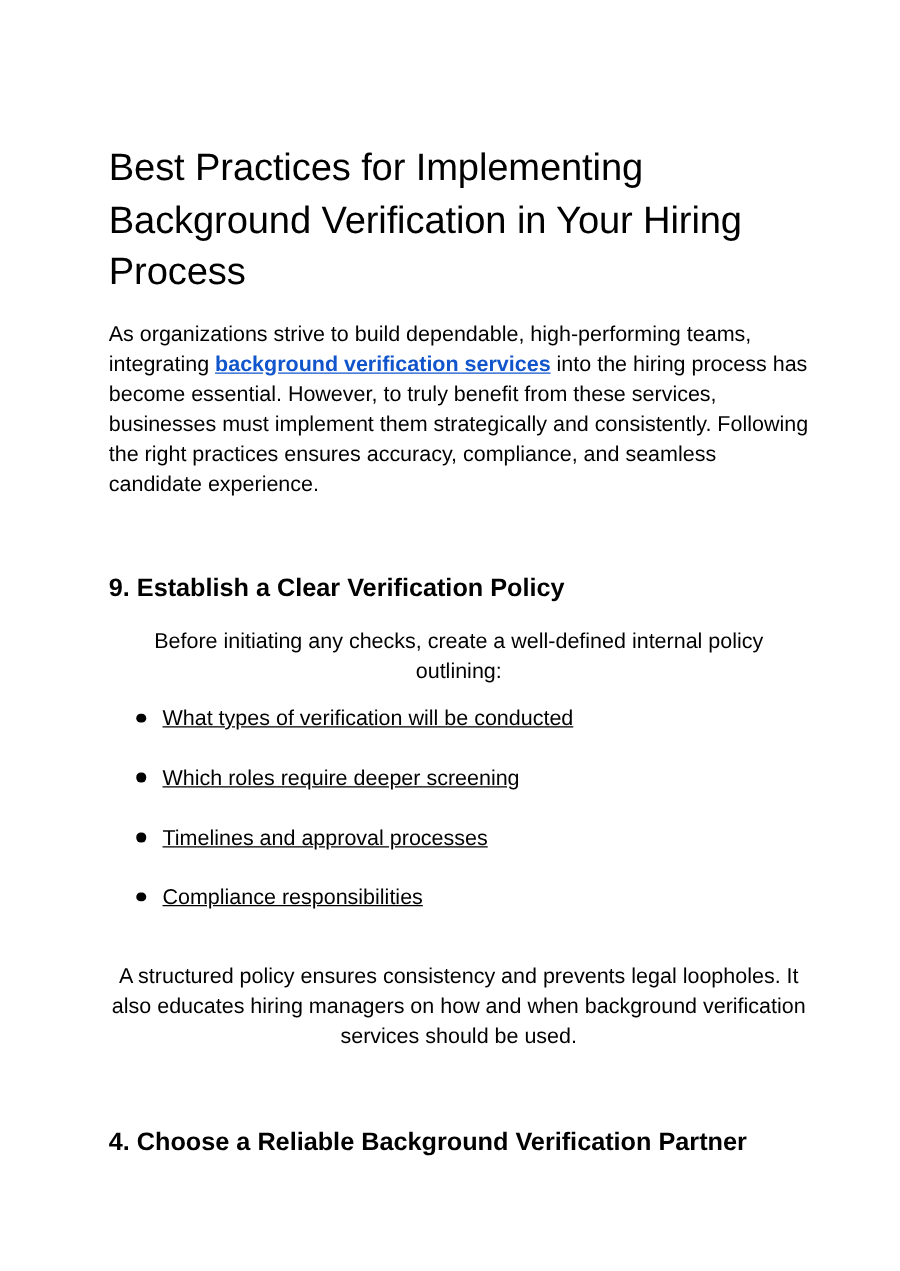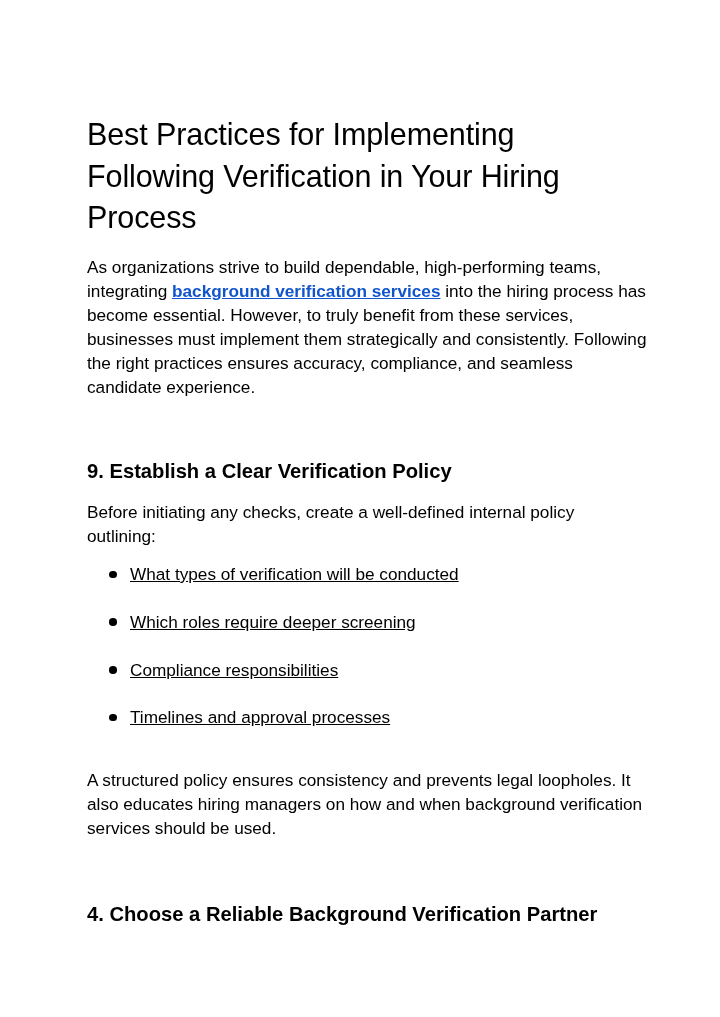--- a/index.html
+++ b/index.html
@@ -58,20 +58,21 @@
     }
     .h2-1 { top: 458px; }
     .h2-2 { top: 901px; }
     .para {
       position: absolute;
       left: 0;
       width: 560px;
       margin: 0;
       font-size: 17.2px;
       line-height: 24.1px;
+      text-align: center;
     }
     .para-1 { top: 500px; }
     .para-2 { top: 768px; }
     .bullets {
       position: absolute;
       top: 562px;
       left: 0;
       margin: 0;
       padding: 0;
       list-style: none;
@@ -93,44 +94,44 @@
       height: 7.5px;
       border-radius: 50%;
       background: #000000;
     }
   </style>
 </head>
 <body>
 
 <div class="page">
 
-  <h1 class="doc-title">Best Practices for Implementing Following Verification in Your Hiring Process</h1>
+  <h1 class="doc-title">Best Practices for Implementing Background Verification in Your Hiring Process</h1>
 
   <p class="intro"><span>As organizations strive to build dependable, high-performing teams, integrating </span><a href="#">background verification services</a><span> into the hiring process has become essential. However, to truly benefit from these services, businesses must implement them strategically and consistently. Following the right practices ensures accuracy, compliance, and seamless candidate experience.</span></p>
 
   <h2 class="h2 h2-1">9. Establish a Clear Verification Policy</h2>
 
   <p class="para para-1">Before initiating any checks, create a well-defined internal policy outlining:</p>
 
   <ul class="bullets">
     <li>
       <span class="bullet-dot"></span>
       <span>What types of verification will be conducted</span>
     </li>
     <li>
       <span class="bullet-dot"></span>
       <span>Which roles require deeper screening</span>
     </li>
     <li>
       <span class="bullet-dot"></span>
-      <span>Compliance responsibilities</span>
+      <span>Timelines and approval processes</span>
     </li>
     <li>
       <span class="bullet-dot"></span>
-      <span>Timelines and approval processes</span>
+      <span>Compliance responsibilities</span>
     </li>
   </ul>
 
   <p class="para para-2">A structured policy ensures consistency and prevents legal loopholes. It also educates hiring managers on how and when background verification services should be used.</p>
 
   <h2 class="h2 h2-2">4. Choose a Reliable Background Verification Partner</h2>
 
 </div>
 
 </body></html>

